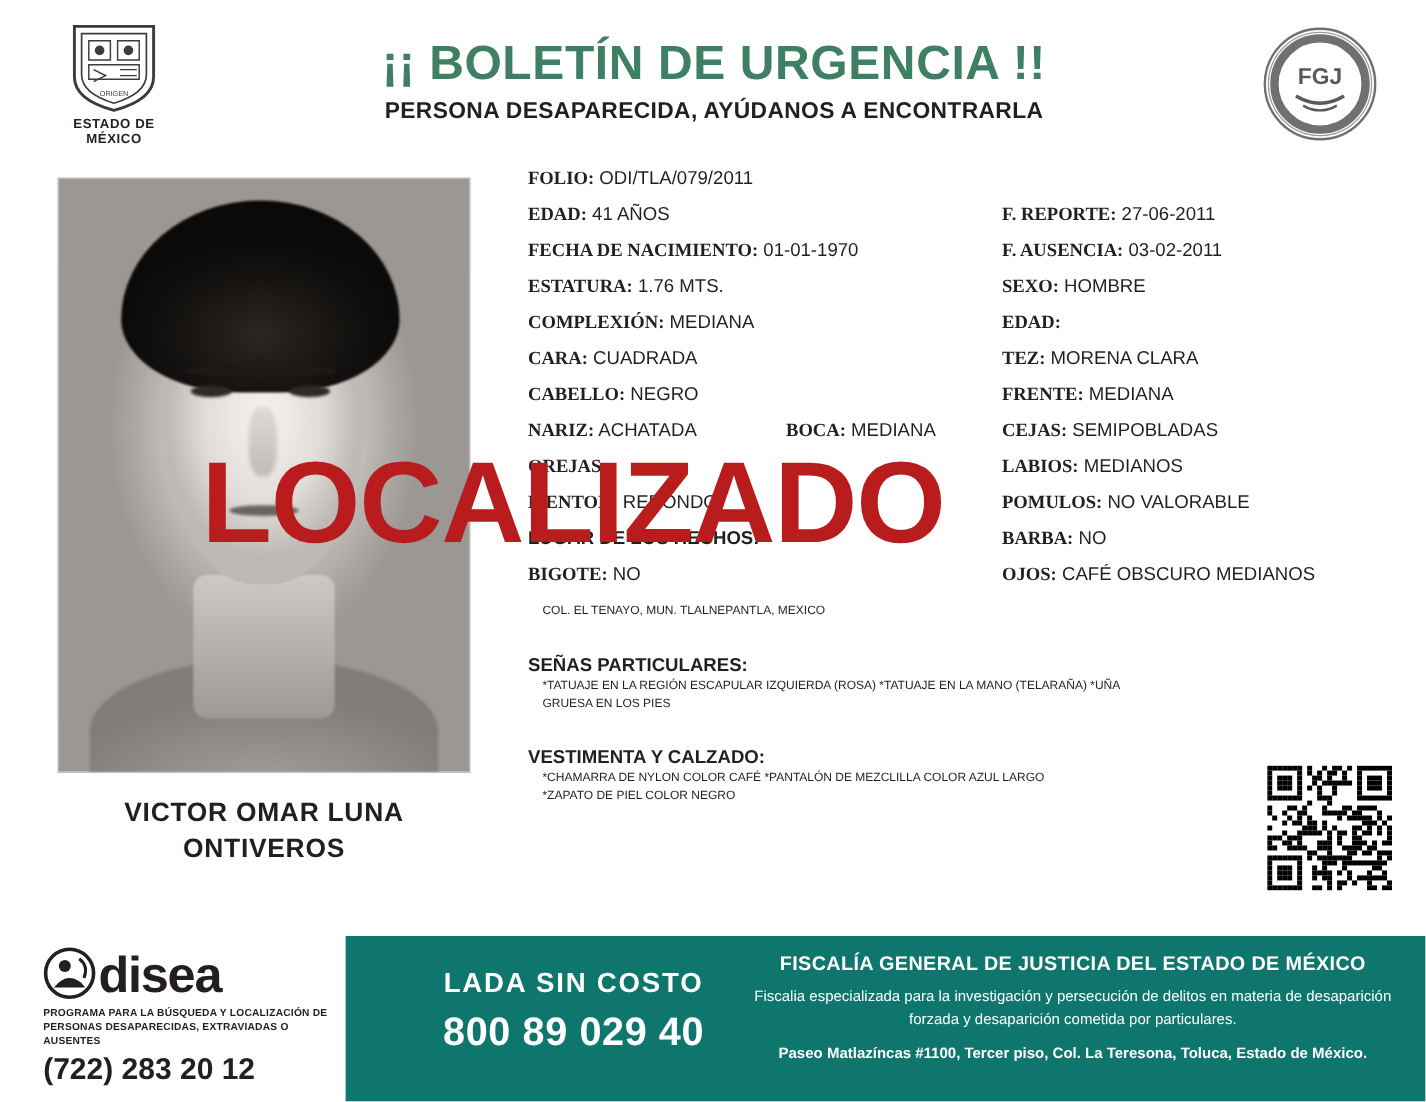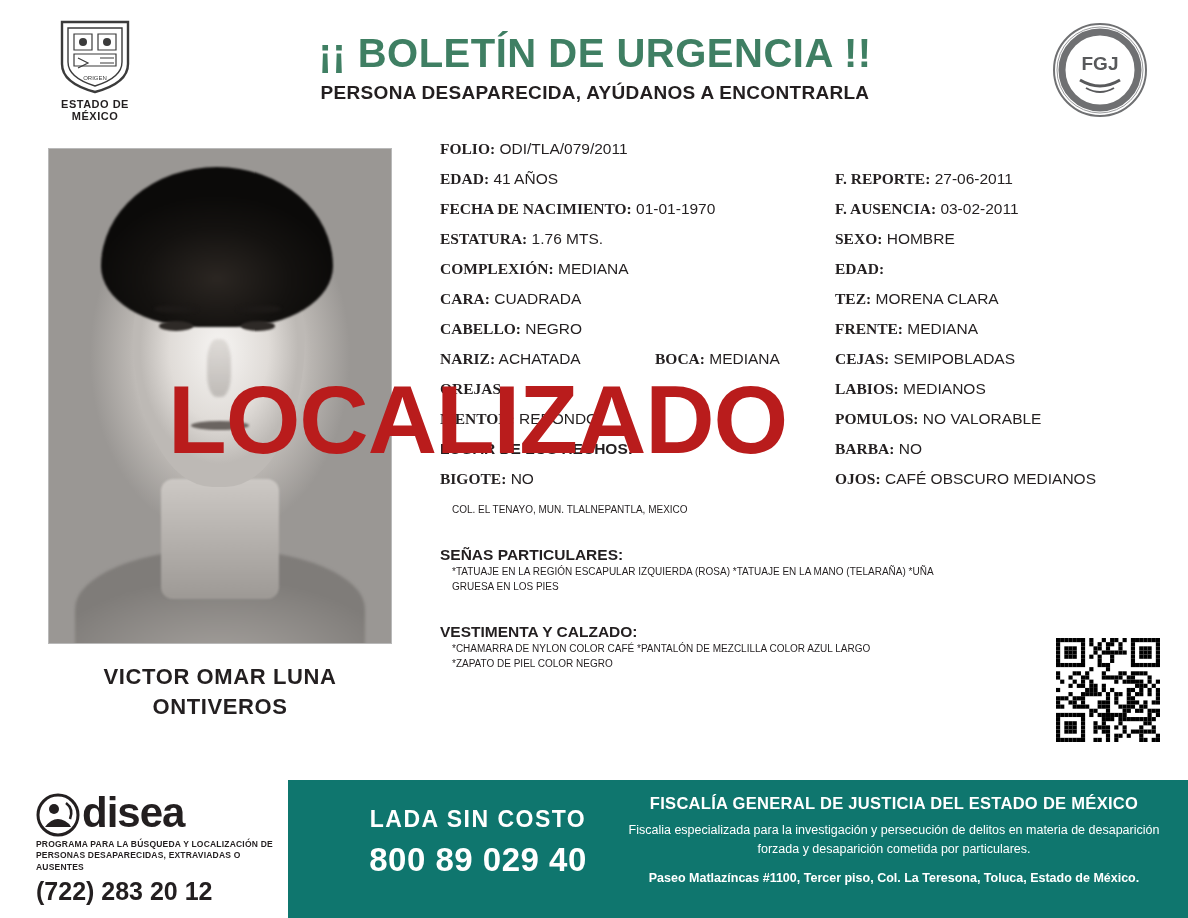--- a/index.html
+++ b/index.html
@@ -105,21 +105,21 @@
     pointer-events: none;
   }
 
   
   .qr { position:absolute; right: 28px; top: 638px; width: 104px; height: 104px; background:#fff; }
   .qr canvas, .qr svg { display:block; }
 
   
   .footer { position:absolute; left:0; bottom:0; width:1188px; height:148px; }
   .disea { position:absolute; left: 36px; bottom: 12px; width: 248px; }
-  .disea-top { display:flex; align-items:flex-end; }
+  .disea-top { display:flex; align-items:flex-start; }
   .disea-mark { width: 44px; height: 44px; }
   .disea-word { font-size: 42px; font-weight: bold; letter-spacing:-1px; color:#231f20; margin-left:2px; }
   .disea-sub { font-size: 8.5px; font-weight: bold; letter-spacing:.2px; line-height:1.35; color:#231f20; margin-top:2px; }
   .disea-phone { font-size: 25px; font-weight: bold; color:#231f20; margin-top:4px; }
 
   .footer-dark {
     position:absolute; left: 288px; bottom: 0; width: 900px; height: 138px;
     background: #0f766e; color:#fff;
   }
   .lada { position:absolute; left: 40px; top: 26px; width: 300px; text-align:center; }

